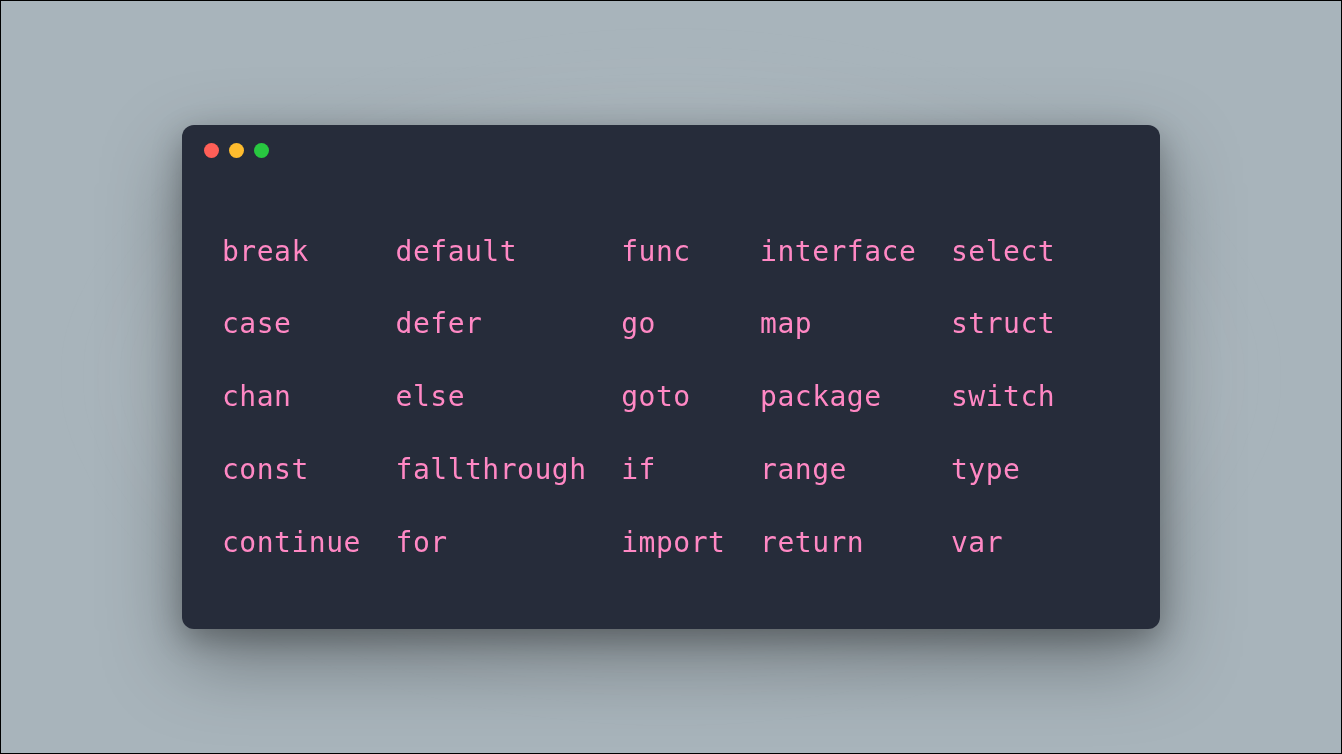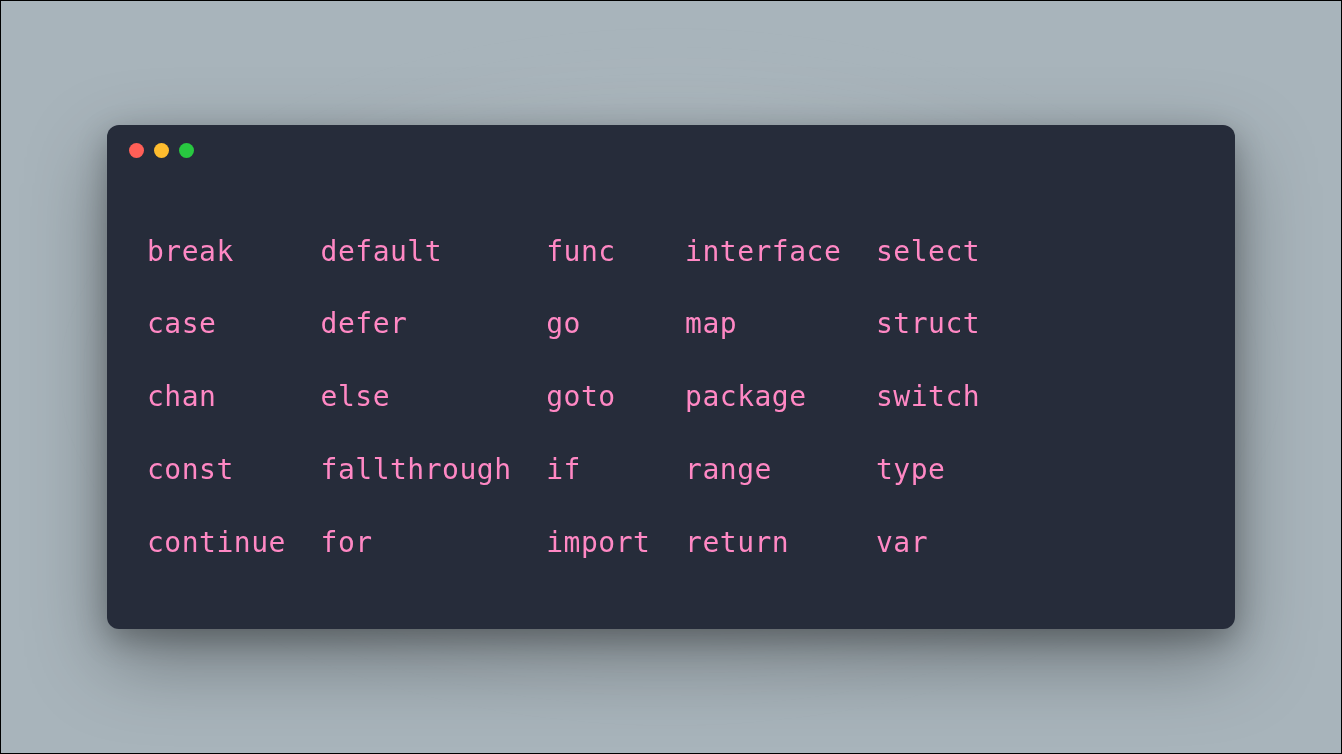--- a/index.html
+++ b/index.html
@@ -19,21 +19,21 @@
     }
     .glow {
       position: absolute;
       width: 1200px;
       height: 650px;
       background: radial-gradient(ellipse at center, rgba(255,255,255,0.25) 0%, rgba(168,180,187,0) 70%);
       filter: blur(30px);
       pointer-events: none;
     }
     .terminal-window {
-      width: 1128px;
+      width: 978px;
       background: #262c3a;
       border-radius: 12px;
       box-shadow: 0 30px 80px rgba(0,0,0,0.35), 0 10px 30px rgba(0,0,0,0.25);
       padding: 0;
       position: relative;
       z-index: 1;
     }
     .titlebar {
       display: flex;
       align-items: center;

